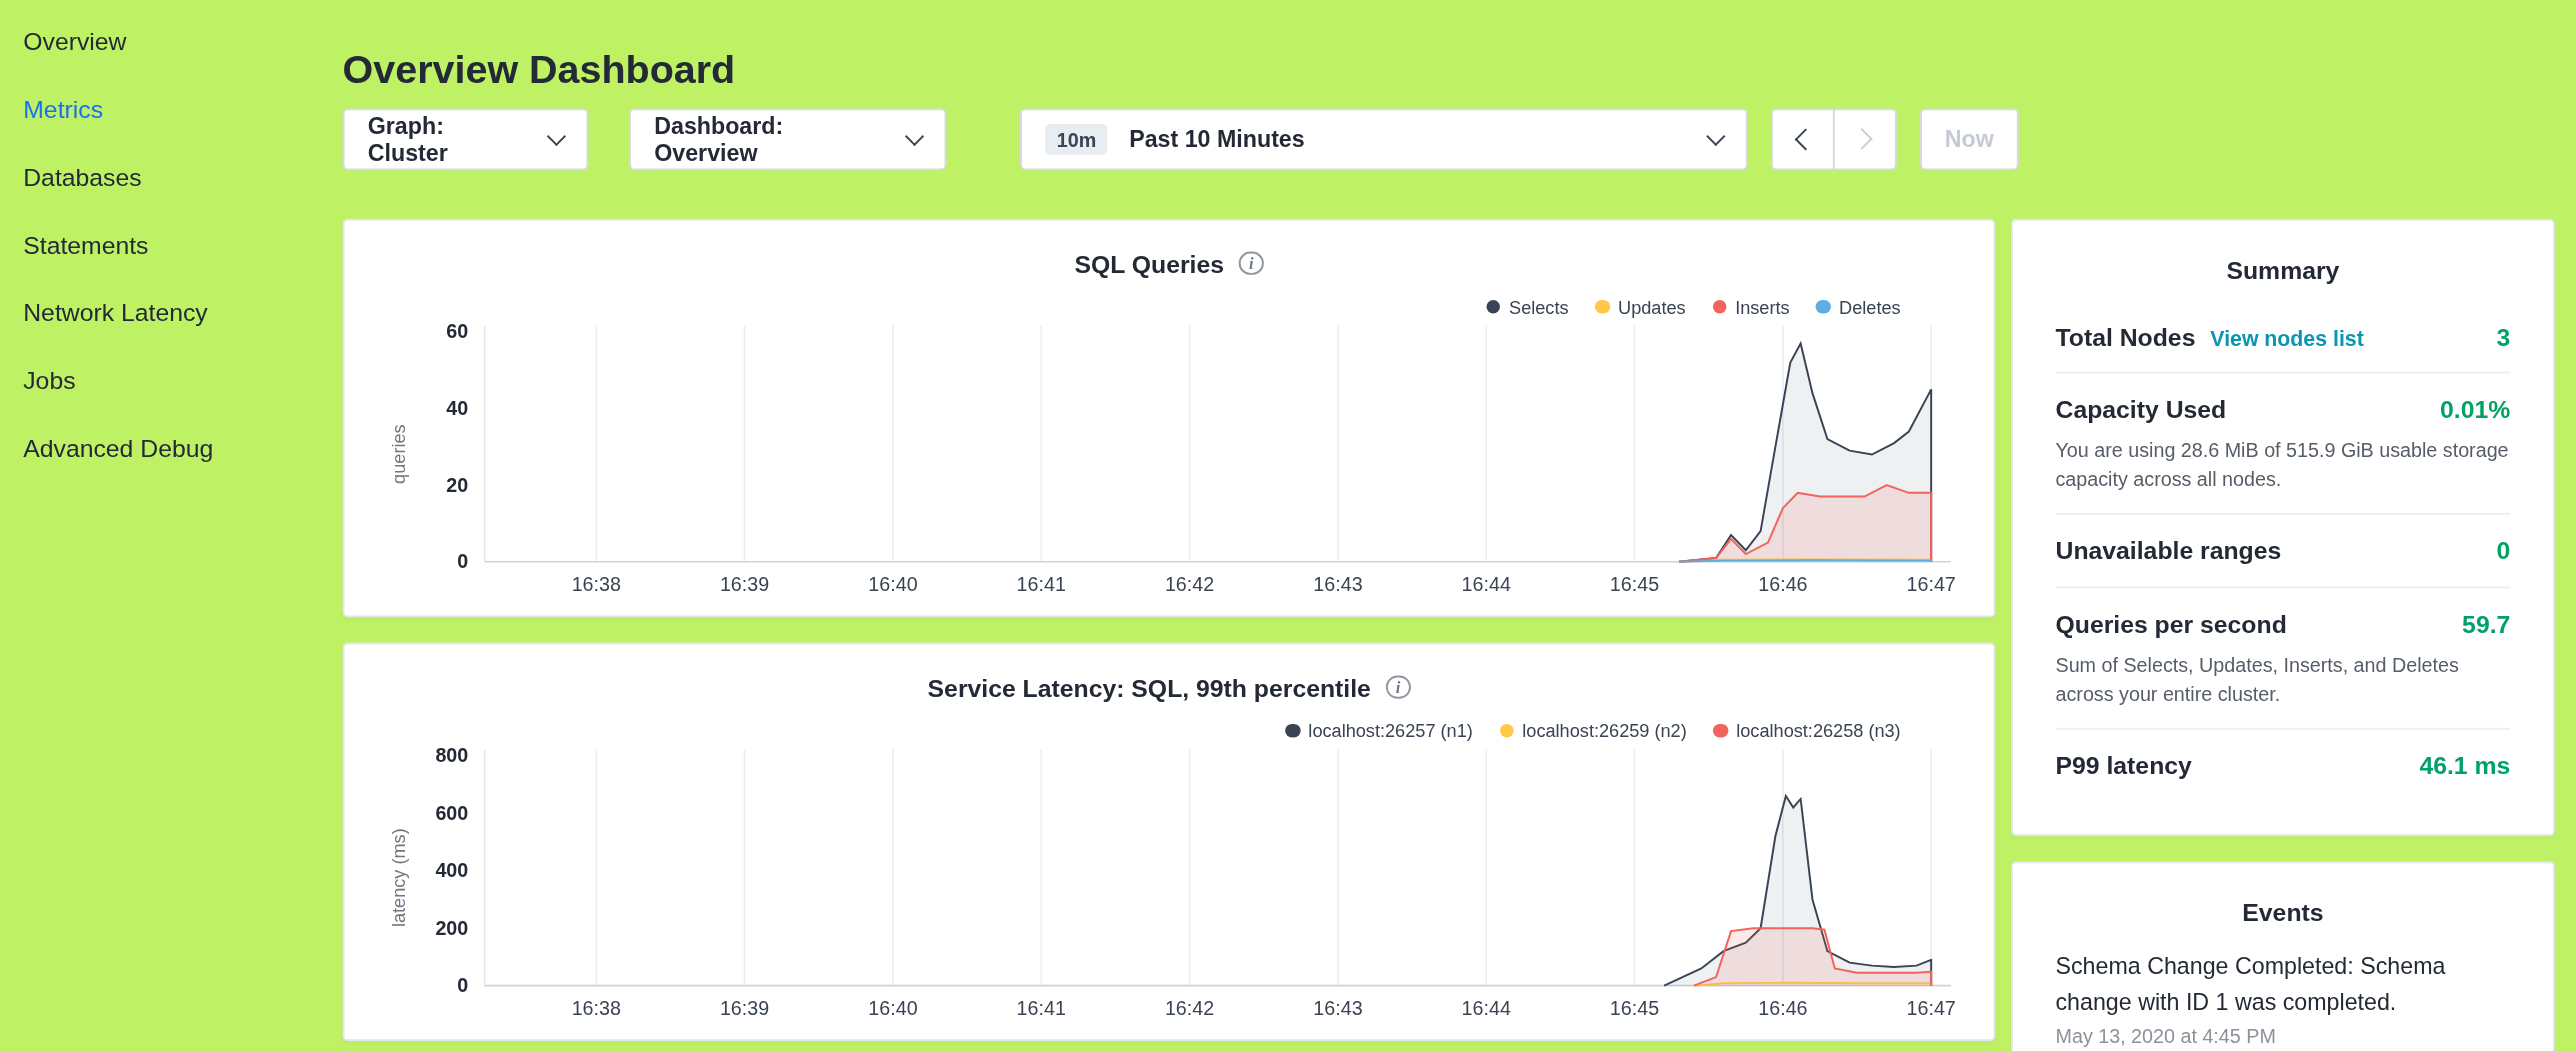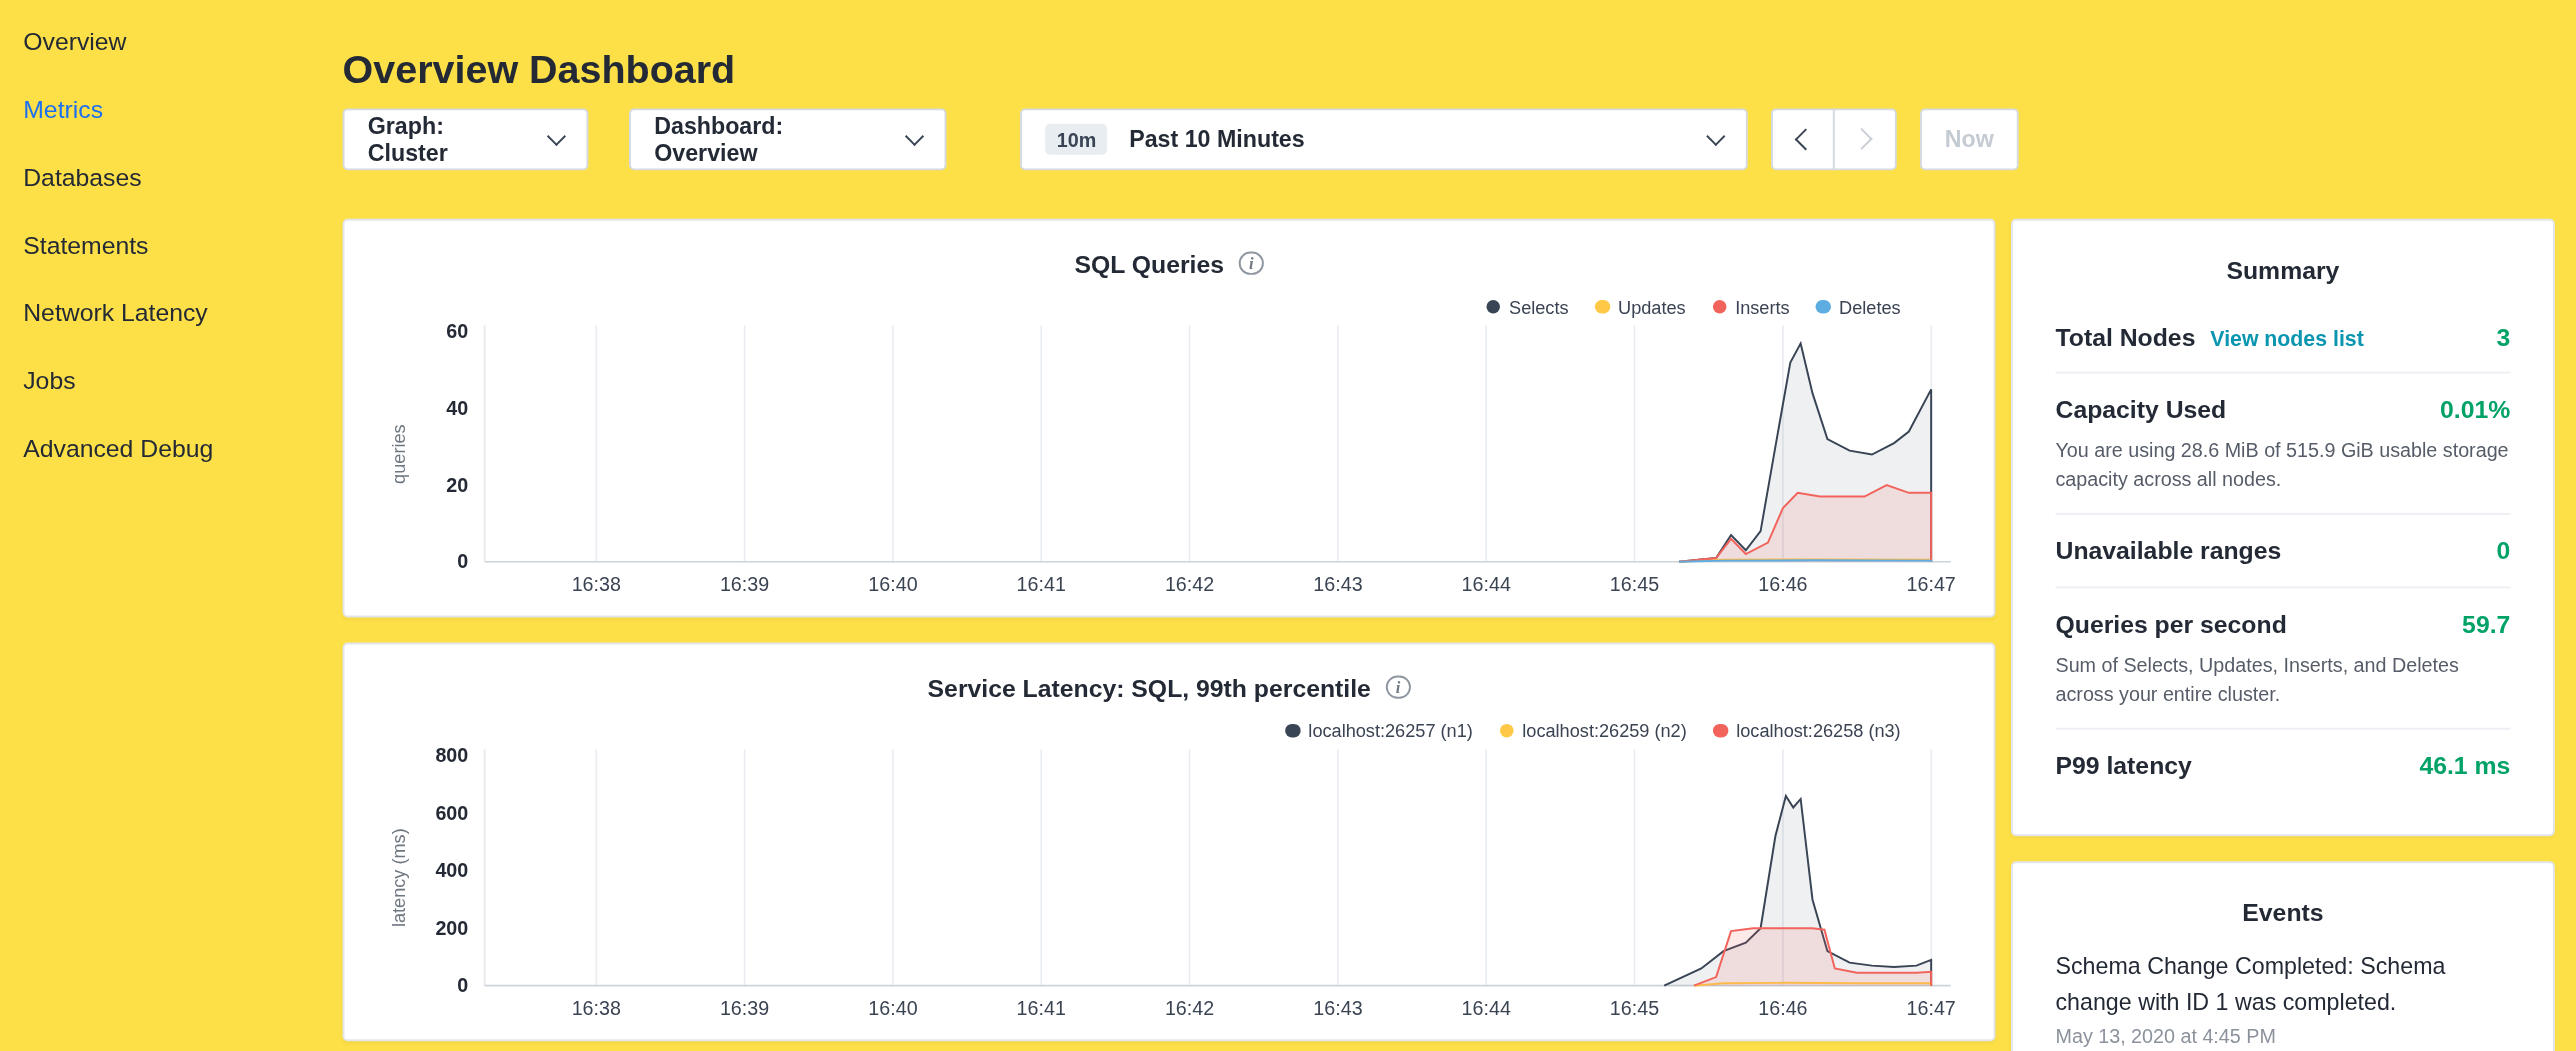--- a/index.html
+++ b/index.html
@@ -1,16 +1,16 @@
 <!DOCTYPE html>
 <html style="font-size:13.6px"><head>
 <meta charset="utf-8">
 <style>
   html,body{margin:0;padding:0;background:#dfe2e6;}
-  .viewport{width:2576px;height:1051px;overflow:hidden;background:#fde047;position:relative;}
+  .viewport{width:2576px;height:1051px;overflow:hidden;background:#bef264;position:relative;}
   .canvas{width:1331px;height:543px;transform:scale(1.9355);transform-origin:0 0;position:relative;
           font-family:"Liberation Sans",sans-serif;color:#242a35;}
 
   
   .sidebar{position:absolute;left:0;top:4.3px;width:167px;}
   .nav-item{display:block;height:35px;line-height:35px;padding-left:12px;font-size:12.8px;
             color:#242a35;cursor:pointer;text-decoration:none;}
   .nav-item.active{color:#1a6ff2;}
 
   

